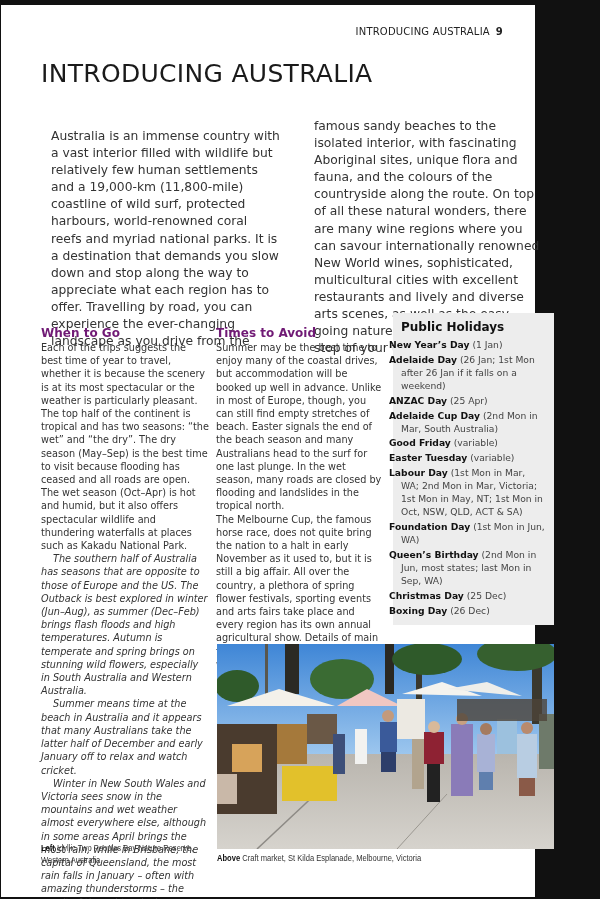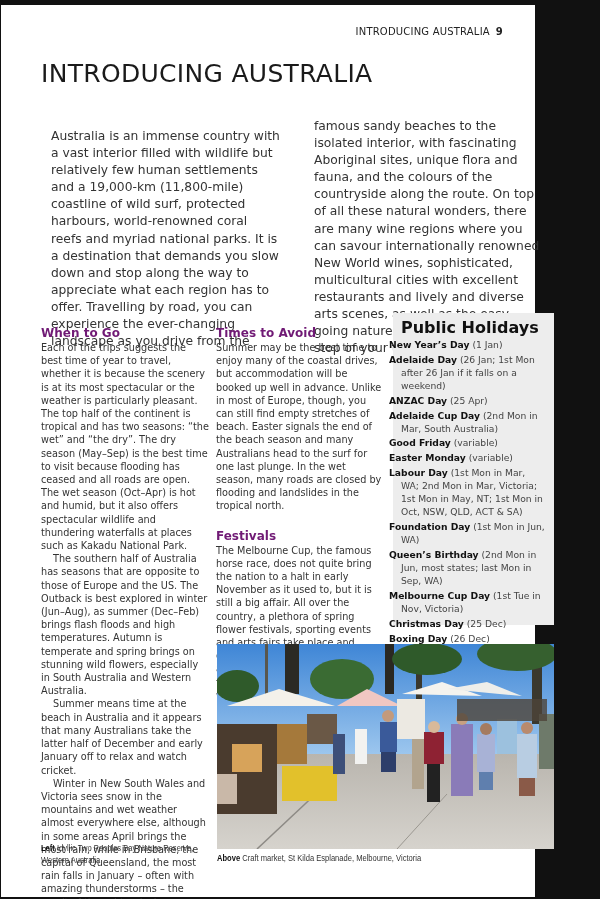--- a/index.html
+++ b/index.html
@@ -24,30 +24,30 @@
       column-count: 2; column-gap: 14px;
       font-size: 12.3px; line-height: 17.1px; color: #333;
     }
     .intro p { margin: 10px; }
     .col { position: absolute; font-size: 9.7px; line-height: 13.2px; color: #333; }
     .col h2 {
       font-size: 12px; font-weight: bold; color: #701a75;
       margin: 16px 0 1px 0; line-height: 14px;
     }
     .col p { margin: 0; }
-    .col p.indent { text-indent: 12px; }
+    .col p.indent { text-indent: 12px; font-style: italic; }
     .col-left { left: 40px; top: 305px; width: 168px; }
     .col-mid { left: 215px; top: 305px; width: 167px; }
     .festivals { margin-top: 9px; }
     .holidays {
       position: absolute; left: 392px; top: 308px; width: 161px; height: 312px;
       background: #ededed; padding: 7px 8px 0 8px; box-sizing: border-box;
       font-size: 9.2px; line-height: 13.2px; color: #444;
     }
-    .holidays h3 { font-size: 16px; font-weight: bold; color: #111; margin: 0 0 3px 0; line-height: 15px; }
+    .holidays h3 { font-size: 12px; font-weight: bold; color: #111; margin: 0 0 3px 0; line-height: 15px; }
     .hol-item { margin: 0 0 1.5px 0; text-indent: -12px; }
     .hol-item b { color: #111; }
     .photo {
       position: absolute; left: 216px; top: 639px; width: 337px; height: 205px;
       overflow: hidden; background: #cfcac2;
     }
     .caption {
       position: absolute; font-family: "Liberation Sans", sans-serif;
       font-size: 8.6px; line-height: 11.5px; color: #333; transform: scaleX(0.88); transform-origin: left top;
     }
@@ -74,36 +74,34 @@
     <h2>When to Go</h2>
     <p>Each of the trips suggests the best time of year to travel, whether it is because the scenery is at its most spectacular or the weather is particularly pleasant. The top half of the continent is tropical and has two seasons: “the wet” and “the dry”. The dry season (May–Sep) is the best time to visit because flooding has ceased and all roads are open. The wet season (Oct–Apr) is hot and humid, but it also offers spectacular wildlife and thundering waterfalls at places such as Kakadu National Park.</p>
     <p class="indent">The southern half of Australia has seasons that are opposite to those of Europe and the US. The Outback is best explored in winter (Jun–Aug), as summer (Dec–Feb) brings flash floods and high temperatures. Autumn is temperate and spring brings on stunning wild flowers, especially in South Australia and Western Australia.</p>
     <p class="indent">Summer means time at the beach in Australia and it appears that many Australians take the latter half of December and early January off to relax and watch cricket.</p>
     <p class="indent">Winter in New South Wales and Victoria sees snow in the mountains and wet weather almost everywhere else, although in some areas April brings the most rain, while in Brisbane, the capital of Queensland, the most rain falls in January – often with amazing thunderstorms – the result of the subtropical conditions there.</p>
   </div>
 
   <div class="col col-mid">
     <h2>Times to Avoid</h2>
     <p>Summer may be the best time to enjoy many of the coastal drives, but accommodation will be booked up well in advance. Unlike in most of Europe, though, you can still find empty stretches of beach. Easter signals the end of the beach season and many Australians head to the surf for one last plunge. In the wet season, many roads are closed by flooding and landslides in the tropical north.</p>
-    <h2 class="festivals">Festivals</h2>
     <p>The Melbourne Cup, the famous horse race, does not quite bring the nation to a halt in early November as it used to, but it is still a big affair. All over the country, a plethora of spring flower festivals, sporting events and arts fairs take place and every region has its own annual agricultural show. Details of main festivals, where they are held and when, are given in each trip.</p>
   </div>
 
   <div class="holidays">
     <h3>Public Holidays</h3>
     <div class="hol-item"><b>New Year’s Day</b> <span>(1 Jan)</span></div>
     <div class="hol-item"><b>Adelaide Day</b> <span>(26 Jan; 1st Mon after 26 Jan if it falls on a weekend)</span></div>
     <div class="hol-item"><b>ANZAC Day</b> <span>(25 Apr)</span></div>
     <div class="hol-item"><b>Adelaide Cup Day</b> <span>(2nd Mon in Mar, South Australia)</span></div>
     <div class="hol-item"><b>Good Friday</b> <span>(variable)</span></div>
-    <div class="hol-item"><b>Easter Monday</b> <span>(variable)</span></div>
+    <div class="hol-item"><b>Easter Tuesday</b> <span>(variable)</span></div>
     <div class="hol-item"><b>Labour Day</b> <span>(1st Mon in Mar, WA; 2nd Mon in Mar, Victoria; 1st Mon in May, NT; 1st Mon in Oct, NSW, QLD, ACT &amp; SA)</span></div>
     <div class="hol-item"><b>Foundation Day</b> <span>(1st Mon in Jun, WA)</span></div>
     <div class="hol-item"><b>Queen’s Birthday</b> <span>(2nd Mon in Jun, most states; last Mon in Sep, WA)</span></div>
-    <div class="hol-item"><b>Melbourne Cup Day</b> <span>(1st Tue in Nov, Victoria)</span></div>
     <div class="hol-item"><b>Christmas Day</b> <span>(25 Dec)</span></div>
     <div class="hol-item"><b>Boxing Day</b> <span>(26 Dec)</span></div>
   </div>
 
   <div class="photo">
     <svg width="337" height="205" viewBox="0 0 337 205">
       <defs>
         <linearGradient id="sky" x1="0" y1="0" x2="0" y2="1">
           <stop offset="0" stop-color="#3f86d6"></stop>
           <stop offset="1" stop-color="#9cc6ee"></stop>

